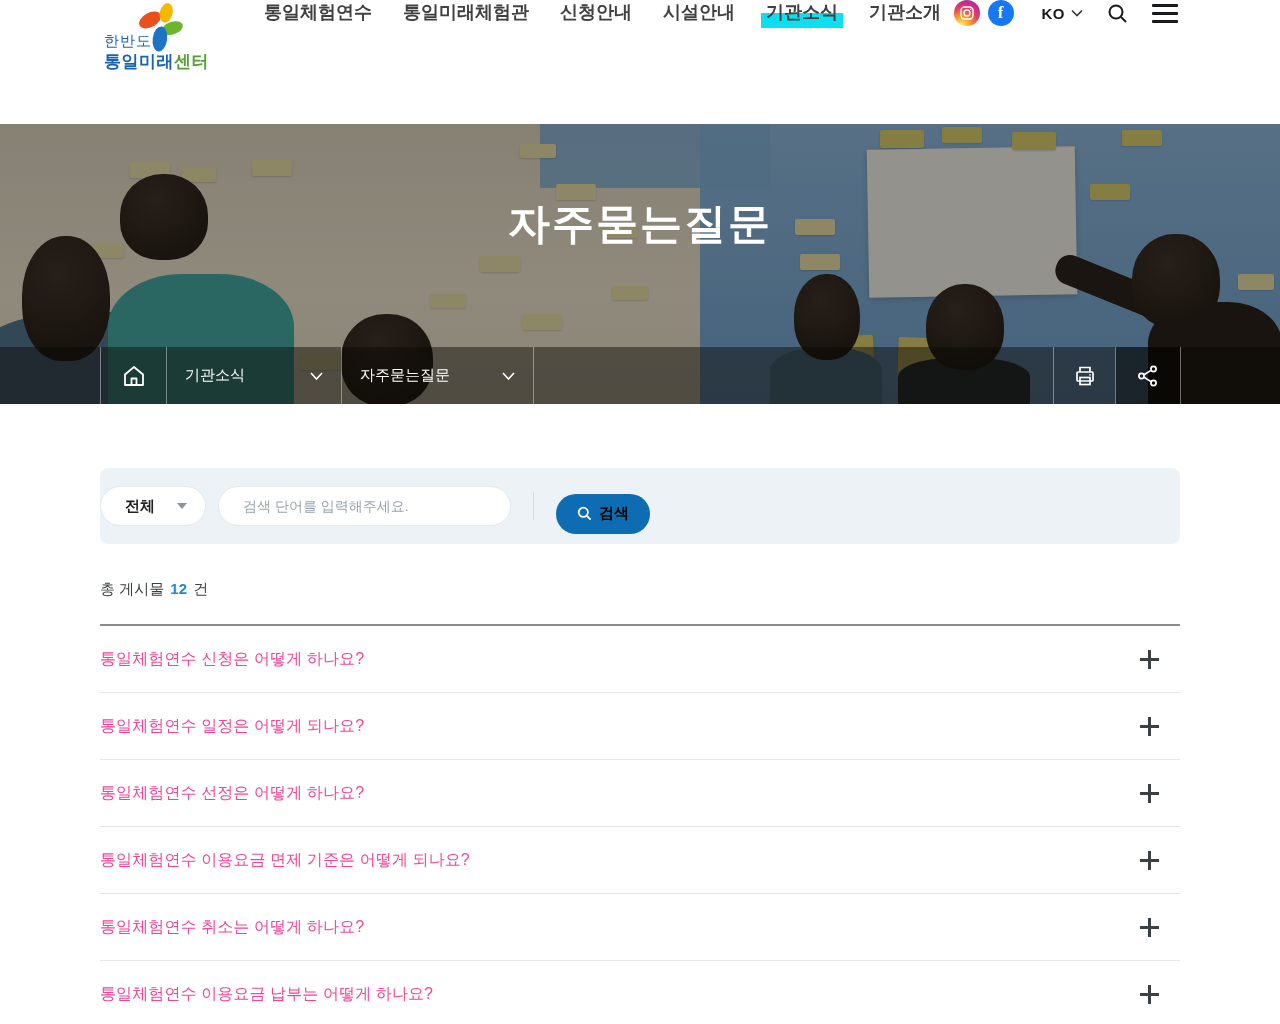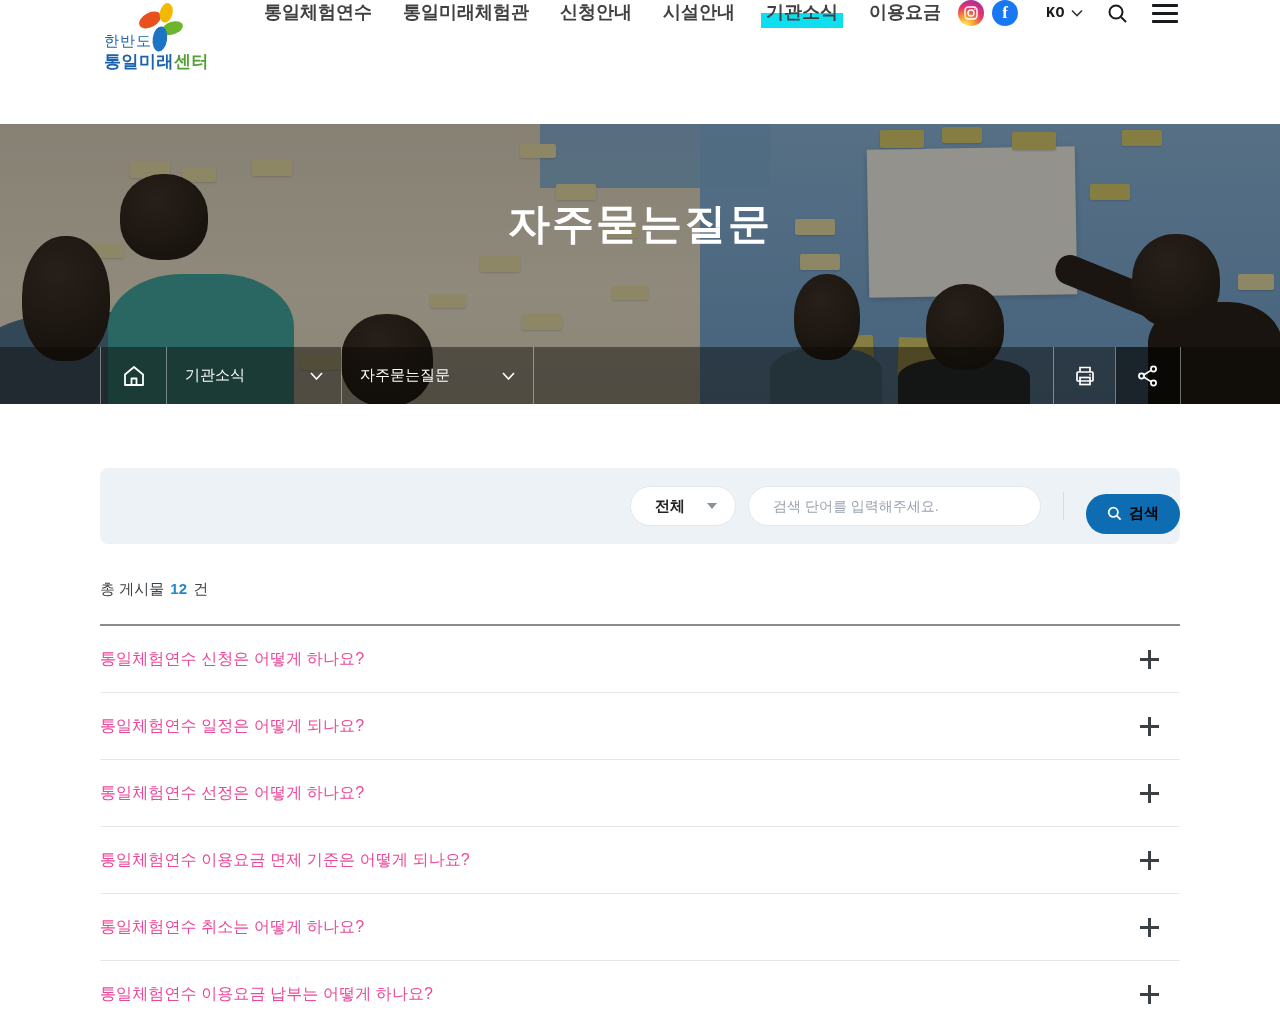--- a/index.html
+++ b/index.html
@@ -20,21 +20,21 @@
   .nav a { text-decoration:none; color:#404040; font-size:18px; font-weight:700; position:relative; display:inline-block; cursor:pointer; }
   .nav a .bar { display:none; }
   .nav a.active .bar { display:block; position:absolute; left:-5px; right:-5px; bottom:-4px; height:15px; background:#0ddff0; z-index:0; }
   .nav a .txt { position:relative; z-index:1; }
 
   .hright { margin-left:auto; display:flex; align-items:center; }
   .sns { width:26px; height:26px; border-radius:50%; display:flex; align-items:center; justify-content:center; cursor:pointer; flex:none; }
   .sns.ig { background:radial-gradient(circle at 28% 100%, #fddc5c 8%, #f7a32b 28%, #e93e5e 55%, #c22b8e 75%, #8a3ab9 100%); margin-right:8px; }
   .sns.fb { background:#1877f2; color:#fff; font-weight:700; font-size:17px; font-family:"Liberation Serif",serif; }
   .lang { display:flex; align-items:center; gap:6px; margin-left:28px; cursor:pointer; }
-  .lang .code { font-size:15px; font-weight:700; color:#17191c; letter-spacing:.5px;font-family:Liberation Mono, monospace; }
+  .lang .code { font-size:15px; font-weight:700; color:#17191c; letter-spacing:.5px; }
   .icon-btn { background:none; border:none; cursor:pointer; display:flex; align-items:center; }
   .hsearch { margin-left:24px; }
   .burger { margin-left:24px; display:flex; flex-direction:column; gap:5px; cursor:pointer; }
   .burger i { display:block; width:26px; height:3px; background:#17191c; border-radius:1px; }
 
   
   .hero { position:relative; height:280px; overflow:hidden; background:#d8d2bd; }
   .hero .shape { position:absolute; }
   .p-board { left:0; top:0; width:770px; height:280px; background:linear-gradient(180deg,#ddd6c2,#ece5d0 60%,#e4ddc8); }
   .p-wall { left:700px; top:0; width:580px; height:280px; background:linear-gradient(180deg,#8bb8e0,#6ea3d2); }
@@ -59,21 +59,21 @@
   .cell.c2 { width:192px; flex:none; justify-content:space-between; padding:0 18px; cursor:pointer; }
   .flexfill { flex:1; border-left:1px solid rgba(255,255,255,.4); }
   .cell.ic { width:62px; justify-content:center; cursor:pointer; flex:none; }
   .cell.ic.dark { width:65px; background:rgba(0,0,0,.38); }
   .sp-r { width:100px; flex:none; border-left:1px solid rgba(255,255,255,.4); }
   .crumb-label { font-size:15px; font-weight:500; color:#fff; }
 
   
   .content { padding:0 100px; }
   .searchpanel { margin-top:64px; height:76px; background:#edf2f7; border-radius:8px;
-    display:flex; align-items:center; justify-content:flex-end; }
+    display:flex; align-items:center; justify-content:flex-start; }
   .selbox { width:106px; height:40px; background:#fff; border:1px solid #e3e8ee; border-radius:20px;
     display:flex; align-items:center; justify-content:space-between; padding:0 18px 0 24px; cursor:pointer; }
   .selbox .sel-label { font-size:15px; font-weight:700; color:#222; }
   .caret { width:0; height:0; border-left:5px solid transparent; border-right:5px solid transparent; border-top:6px solid #8a929c; }
   .sinput { width:293px; height:40px; margin-left:12px; background:#fff; border:1px solid #e3e8ee; border-radius:20px;
     padding:0 24px; font-size:14px; color:#737373; outline:none; font-family:inherit; }
   .sinput::placeholder { color:#9aa3ad; }
   .vdiv { width:1px; height:28px; background:#d5dce3; margin:0 22px; }
   .sbtn { width:94px; height:40px; background:#0e6cb3; border:none; border-radius:20px; color:#000000;
     font-size:15px; font-weight:700; display:flex; align-items:center; justify-content:center; gap:7px; cursor:pointer; font-family:Liberation Serif, serif;margin-top:15px; }
@@ -106,21 +106,21 @@
       <div class="l1">한반도</div>
       <div class="l2"><span class="b1">통일미래</span><span class="b2">센터</span></div>
     </div>
 
     <nav class="nav">
       <a><span class="txt">통일체험연수</span></a>
       <a><span class="txt">통일미래체험관</span></a>
       <a><span class="txt">신청안내</span></a>
       <a><span class="txt">시설안내</span></a>
       <a class="active"><span class="bar"></span><span class="txt">기관소식</span></a>
-      <a><span class="txt">이용요금</span></a>
+      <a><span class="txt">기관소개</span></a>
     </nav>
 
     <div class="hright">
       <span class="sns ig">
         <svg width="14" height="14" viewBox="0 0 14 14" fill="none" stroke="#fff" stroke-width="1.4">
           <rect x="1" y="1" width="12" height="12" rx="3.5"></rect>
             <circle cx="7" cy="7" r="3"></circle>
             <circle cx="10.8" cy="3.2" r=".8" fill="#fff" stroke="none"></circle>
         </svg>
       </span>

